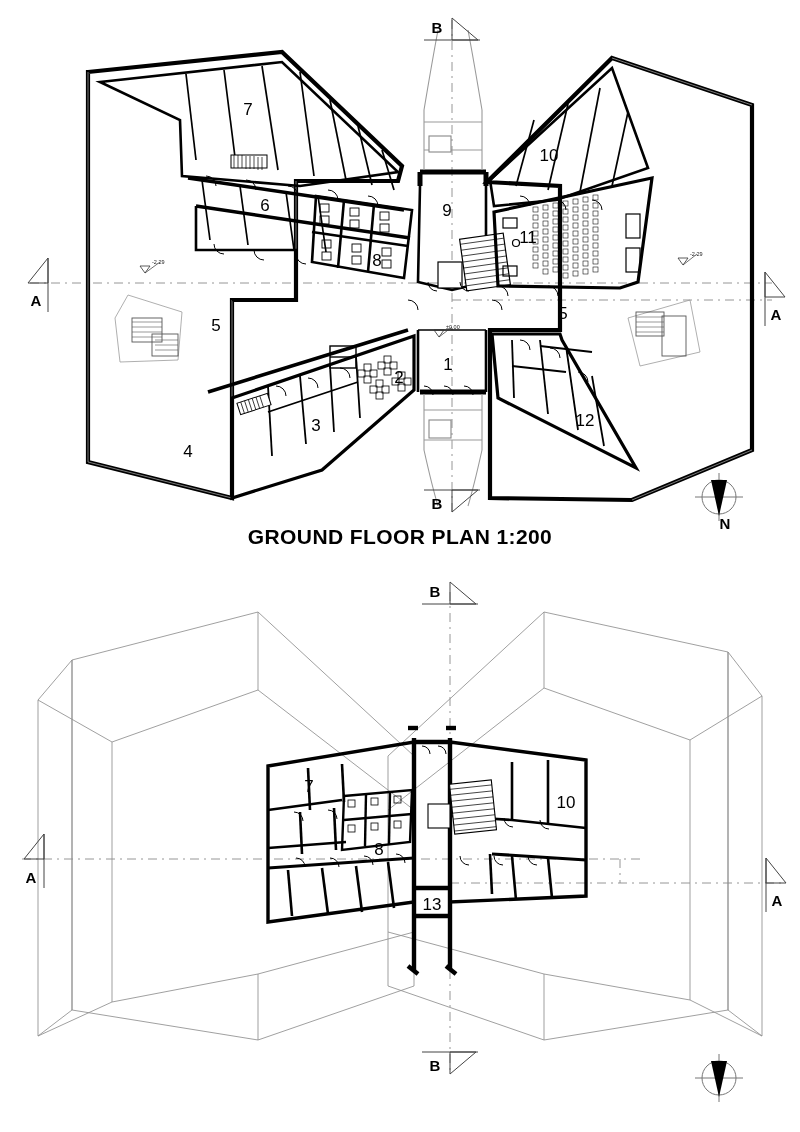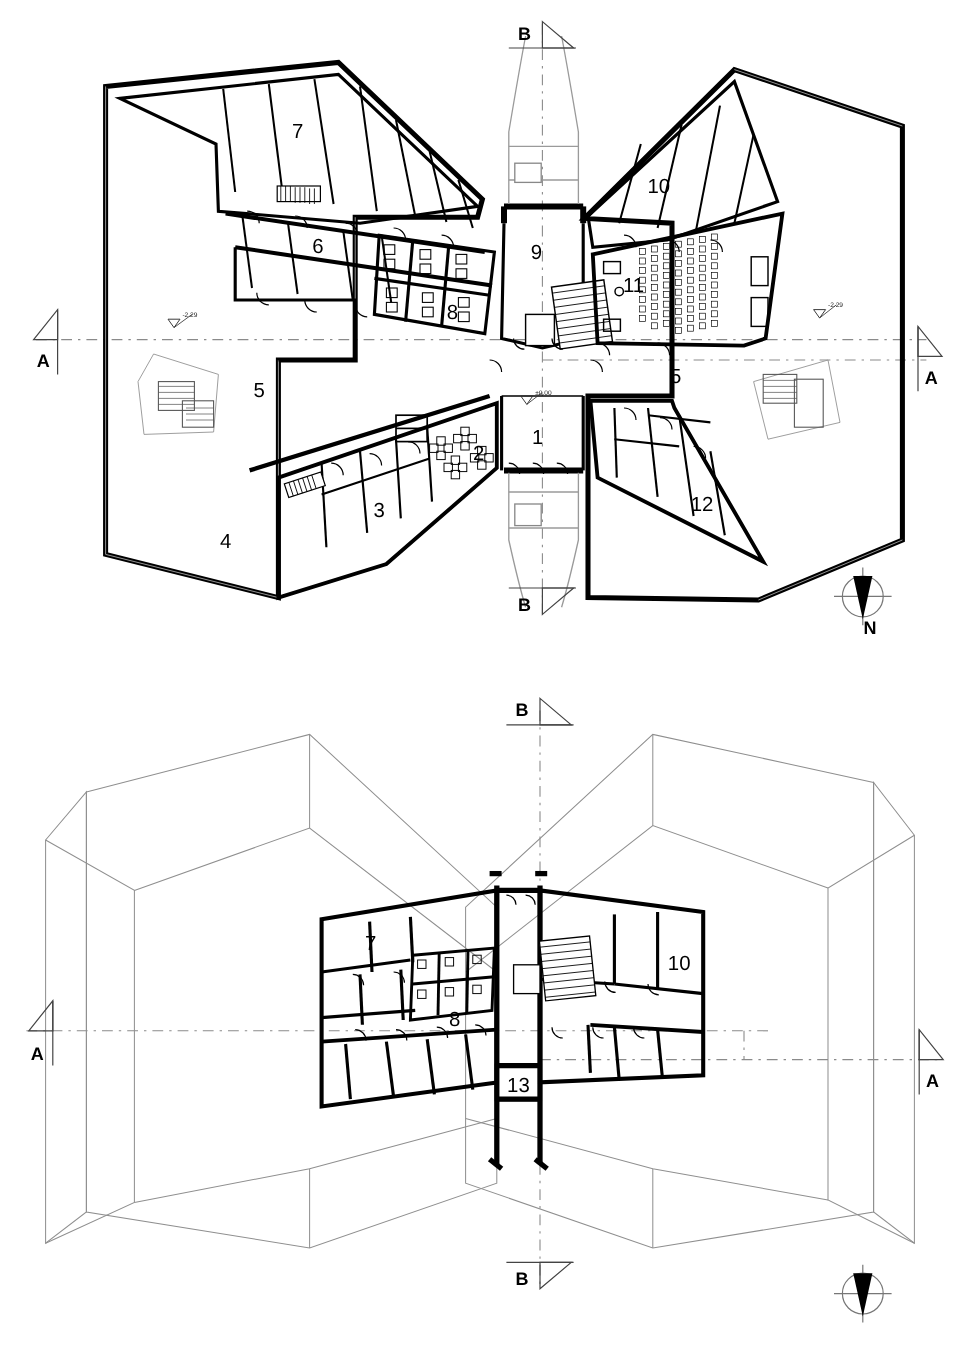--- a/index.html
+++ b/index.html
@@ -450,20 +450,21 @@
       <text class="rm" x="563" y="319" text-anchor="middle">5</text>
       <text class="rm" x="265" y="211" text-anchor="middle">6</text>
       <text class="rm" x="248" y="115" text-anchor="middle">7</text>
       <text class="rm" x="377" y="266" text-anchor="middle">8</text>
       <text class="rm" x="447" y="216" text-anchor="middle">9</text>
       <text class="rm" x="549" y="161" text-anchor="middle">10</text>
       <text class="rm" x="528" y="243" text-anchor="middle">11</text>
       <text class="rm" x="585" y="426" text-anchor="middle">12</text>
     </svg>
     </div>
+    <div class="plan-title" id="ground-title">GROUND FLOOR PLAN  1:200</div>
     <div class="compass-label" id="compass-n-ground">N</div>
   </div>
 
   <div class="plan-block" id="first-plan">
     <div class="svg-wrap">
     <svg width="800" height="562" viewBox="0 0 800 562" xmlns="http://www.w3.org/2000/svg">
       <rect x="0" y="0" width="800" height="562" fill="#ffffff"></rect>
 
       <g stroke="#8a8a8a" stroke-width="0.9" fill="none" stroke-dasharray="9 5 2 5">
         <line x1="450" y1="22" x2="450" y2="502"></line>

